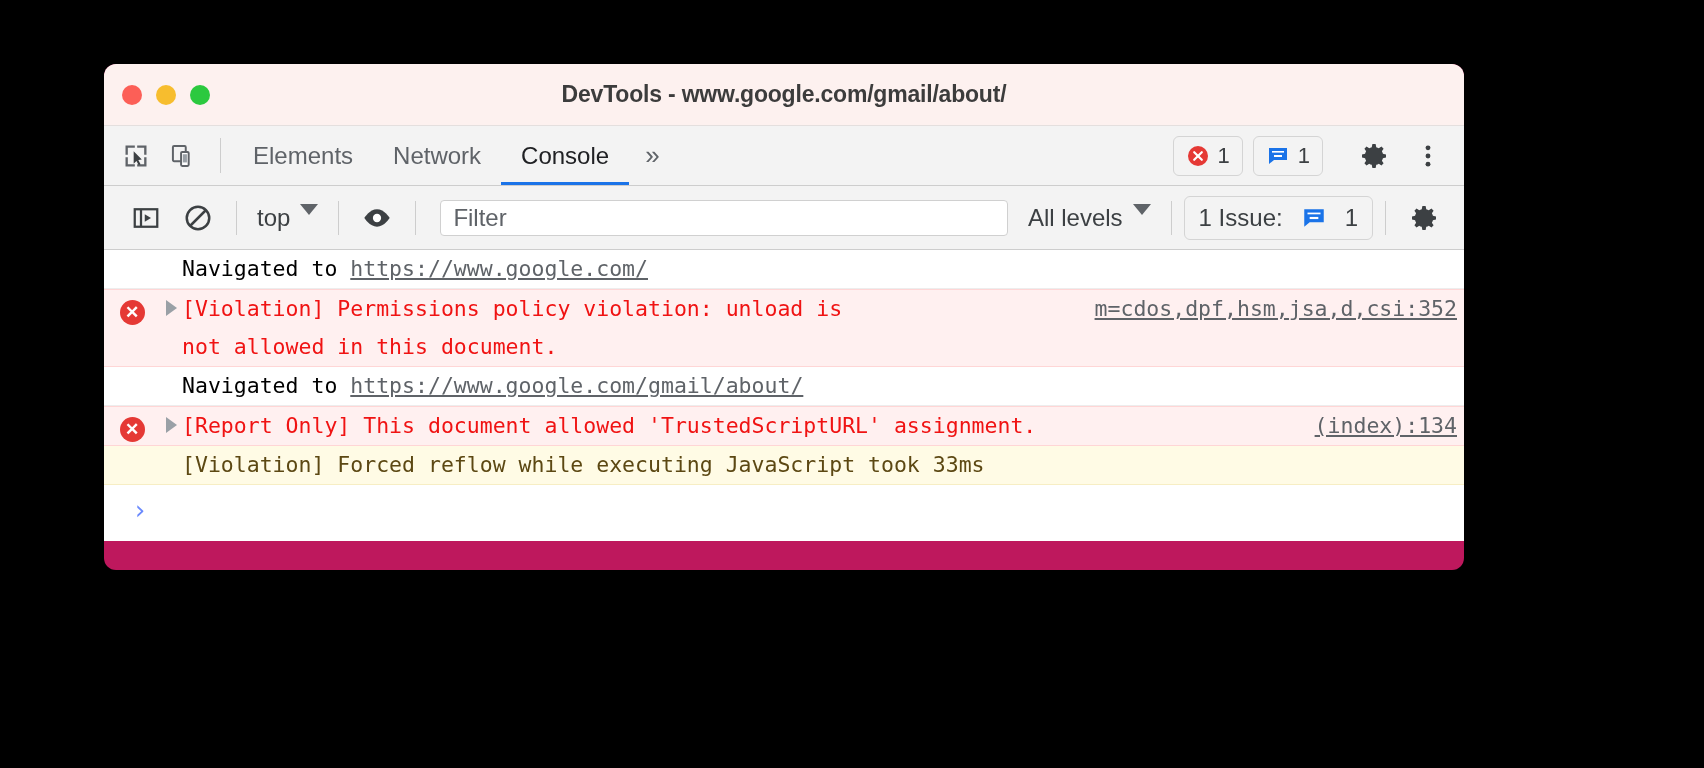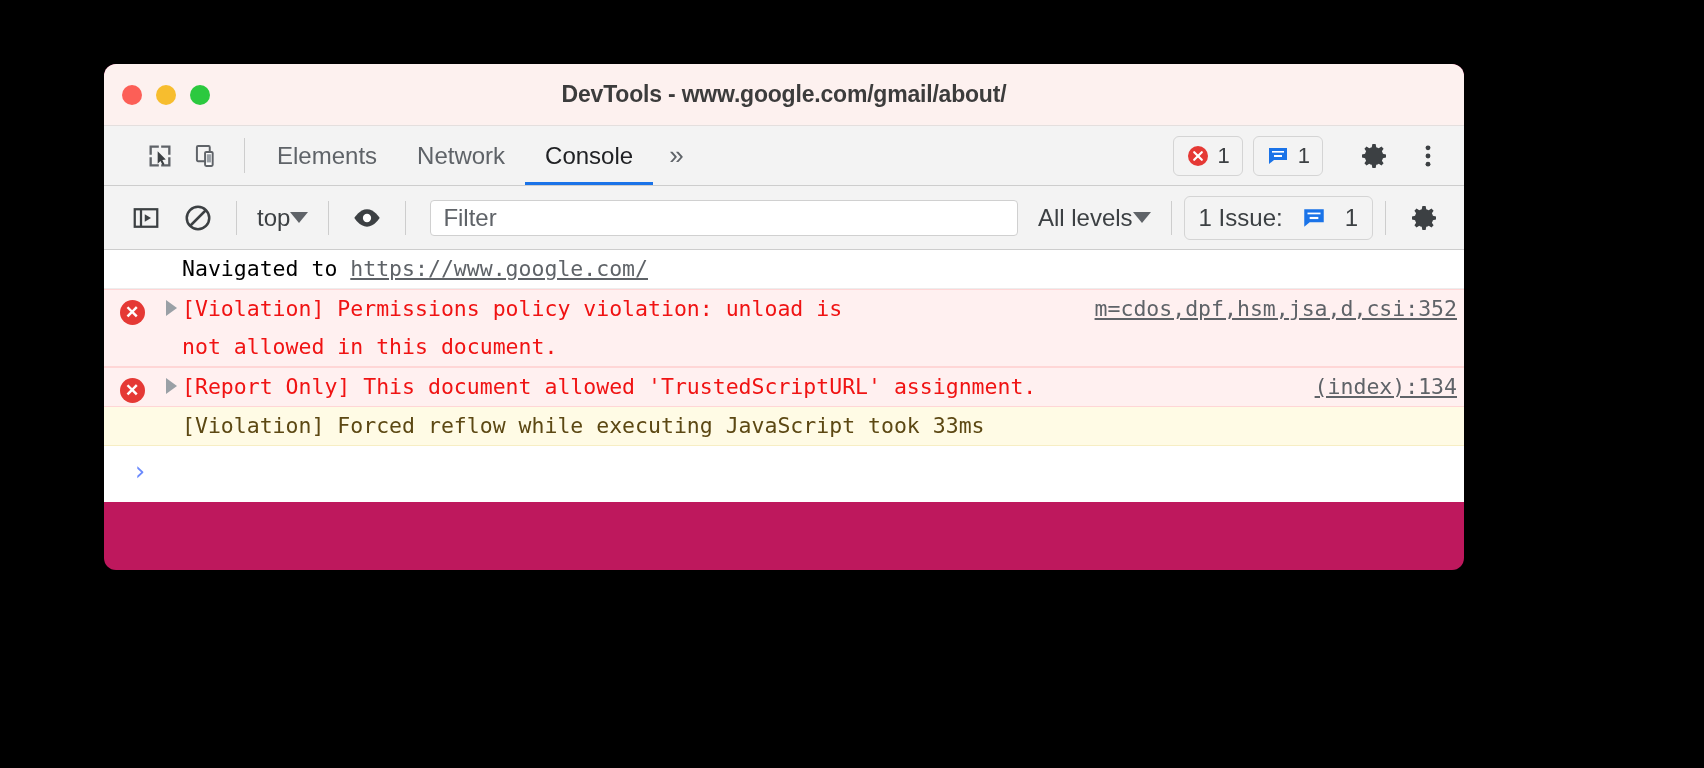--- a/index.html
+++ b/index.html
@@ -61,21 +61,21 @@
     letter-spacing: -0.2px;
     pointer-events: none;
   }
   
   .tabbar {
     height: 60px;
     background: #f3f3f3;
     border-bottom: 1px solid #cdcdcd;
     display: flex;
     align-items: stretch;
-    padding-left: 32px;
+    padding-left: 8px;
   }
   .tb-icon-btn {
     width: 48px;
     display: flex; align-items: center; justify-content: center;
     cursor: pointer;
   }
   .tb-sep {
     width: 1px;
     background: #cdcdcd;
     margin: 12px 12px;
@@ -145,21 +145,21 @@
     cursor: pointer;
   }
   .cb-sep {
     width: 1px; height: 34px;
     background: #cdcdcd;
     margin: 0 12px;
     flex: 0 0 1px;
   }
   .cb-select {
     display: flex;
-    align-items: center;
+    gap: 10px;
     font-size: 24px;
     color: #3c4043;
     padding: 0 8px;
     cursor: pointer;
     white-space: nowrap;
   }
   .caret {
     width: 0; height: 0;
     border-left: 9px solid transparent;
     border-right: 9px solid transparent;
@@ -443,20 +443,29 @@
         <div class="disclosure">
             <i></i>
           </div>
         <div class="msg-body">
           <span class="msg-text">[Violation] Permissions policy violation: unload is
 not allowed in this document.</span>
           <span class="msg-link">m=cdos,dpf,hsm,jsa,d,csi:352</span>
         </div>
       </div>
 
+      <div class="msg info">
+        <div class="msg-gutter"></div>
+        <div class="disclosure empty">
+            <i></i>
+          </div>
+        <div class="msg-body">
+          <div><span>Navigated to </span><span class="inline-link">https://www.google.com/gmail/about/</span></div>
+        </div>
+      </div>
 
       <div class="msg error">
         <div class="msg-gutter">
           <span class="err-badge">✕</span>
         </div>
         <div class="disclosure">
             <i></i>
           </div>
         <div class="msg-body">
           <span class="msg-text">[Report Only] This document allowed 'TrustedScriptURL' assignment.</span>

